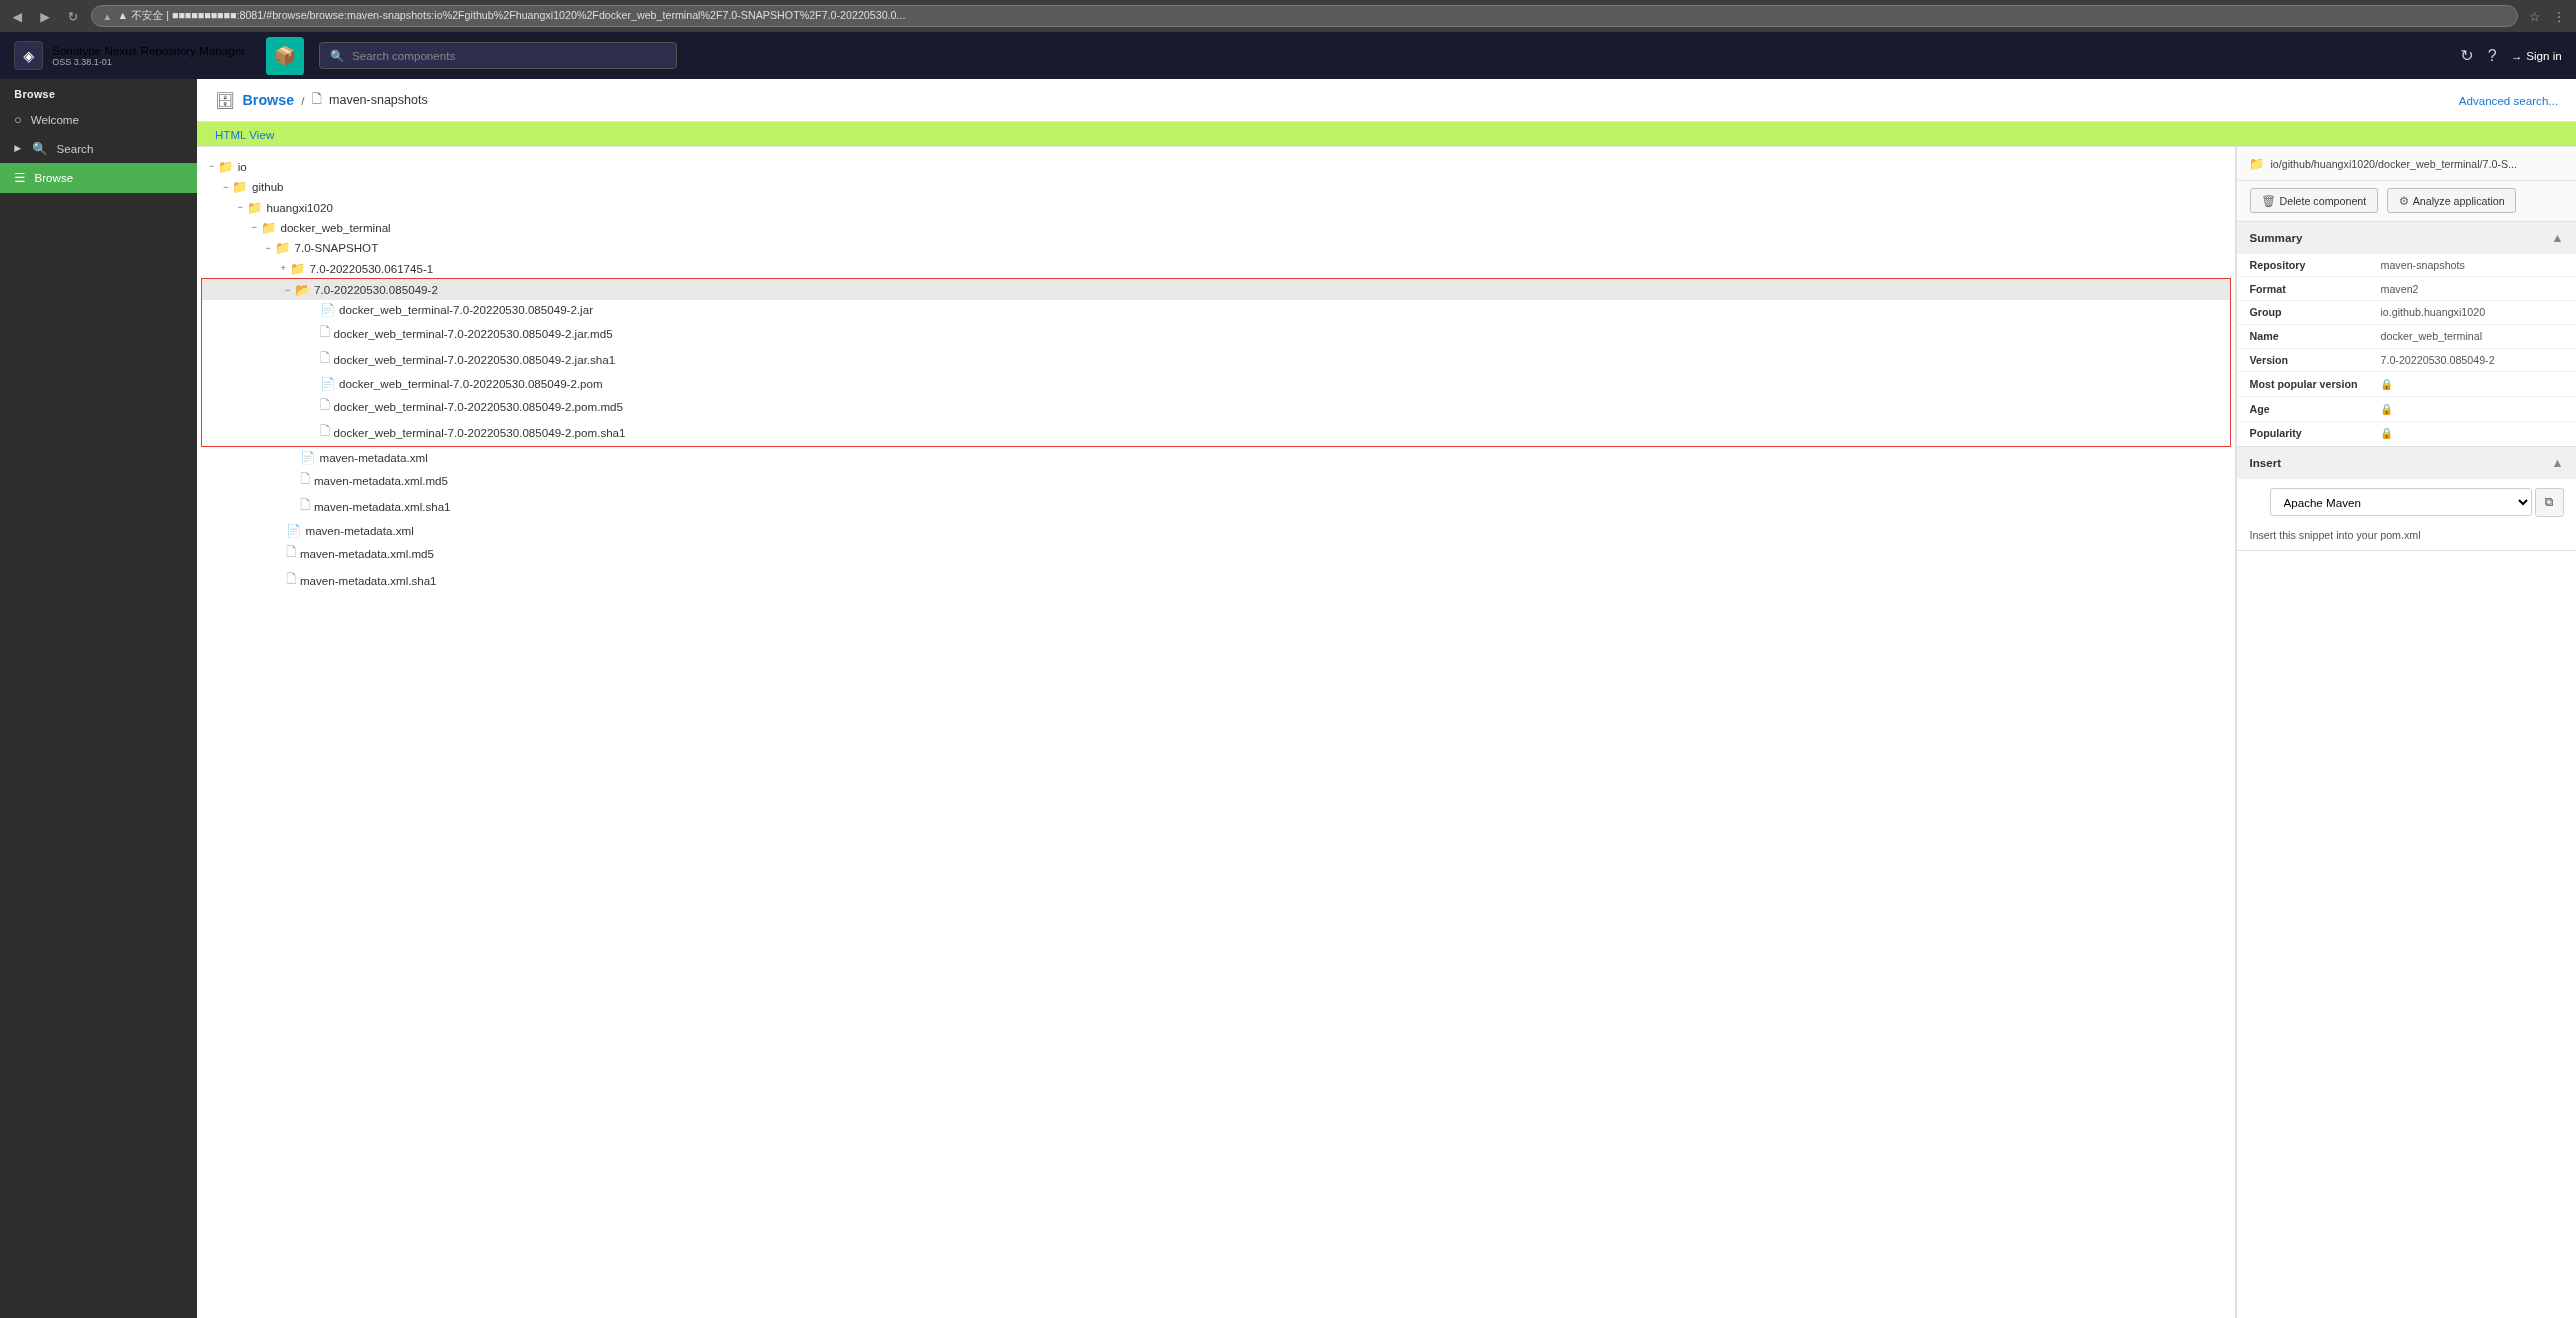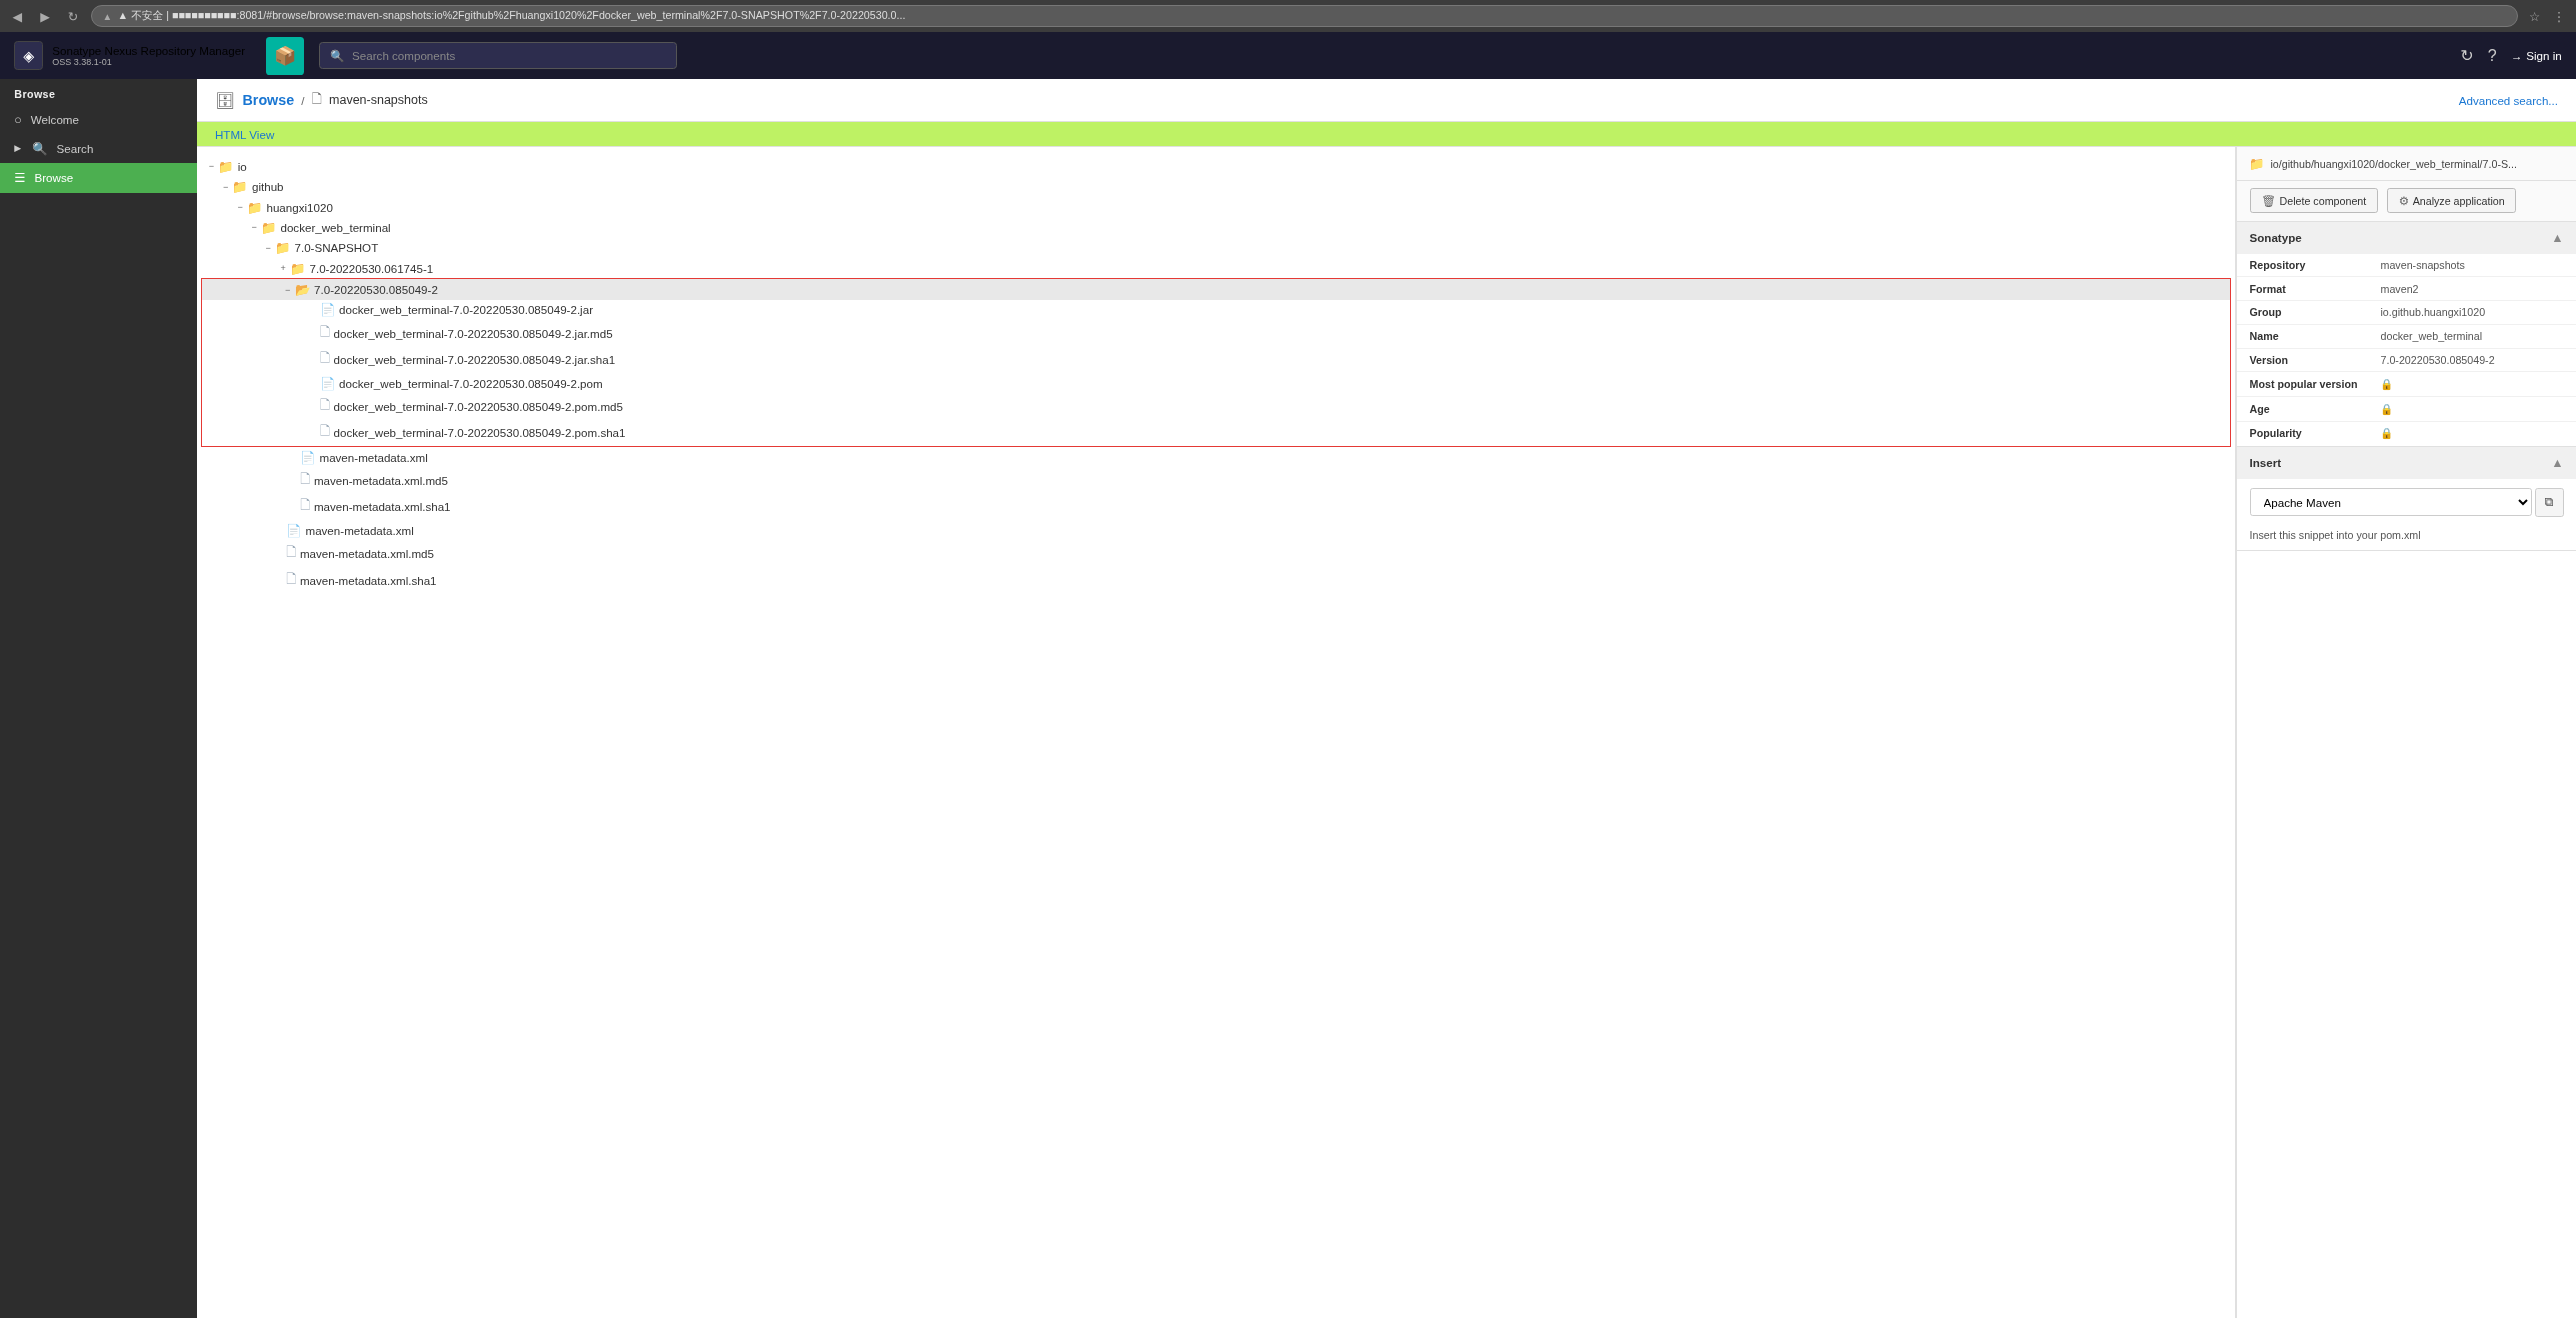--- a/index.html
+++ b/index.html
@@ -284,20 +284,21 @@
       padding: 9px 12.5px;
       display: flex;
       align-items: center;
       justify-content: space-between;
     }
     .usage-select-row {
       display: flex;
       align-items: center;
       gap: 3px;
       padding: 9px 12.5px;
+      margin-left: 20px;
     }
     .usage-select {
       flex: 1;
       padding: 5.4px 9px;
       border: 0.9px solid #ccc;
       border-radius: 2.7px;
       font-size: 11.6px;
       background: white;
       cursor: pointer;
     }
@@ -535,21 +536,21 @@
             <span>Delete component</span>
           </button>
           <button class="detail-btn">
             <span class="detail-btn-icon">⚙</span>
             <span>Analyze application</span>
           </button>
         </div>
 
         <div class="detail-section">
           <div class="detail-section-header">
-            <span>Sonatype</span>
+            <span>Summary</span>
             <span class="detail-section-collapse">▲</span>
           </div>
 
           <div class="detail-row">
             <span class="detail-key">Repository</span>
             <span class="detail-value">maven-snapshots</span>
           </div>
           <div class="detail-row">
             <span class="detail-key">Format</span>
             <span class="detail-value">maven2</span>

